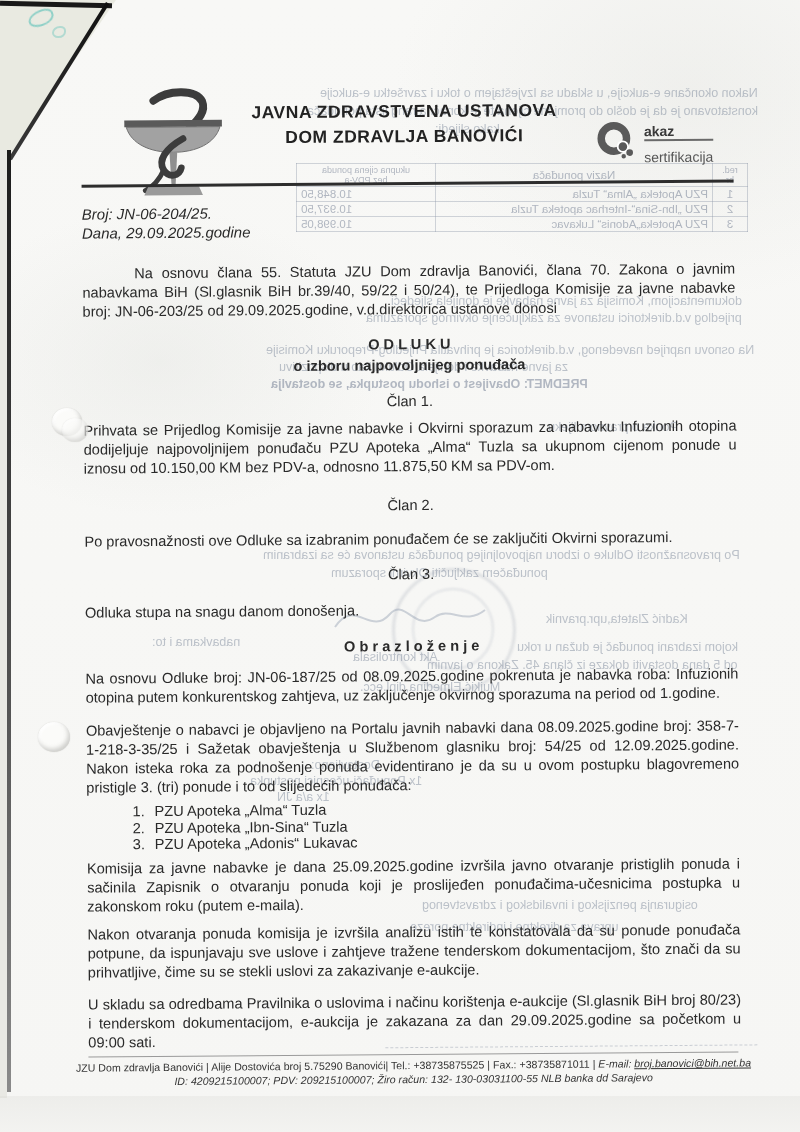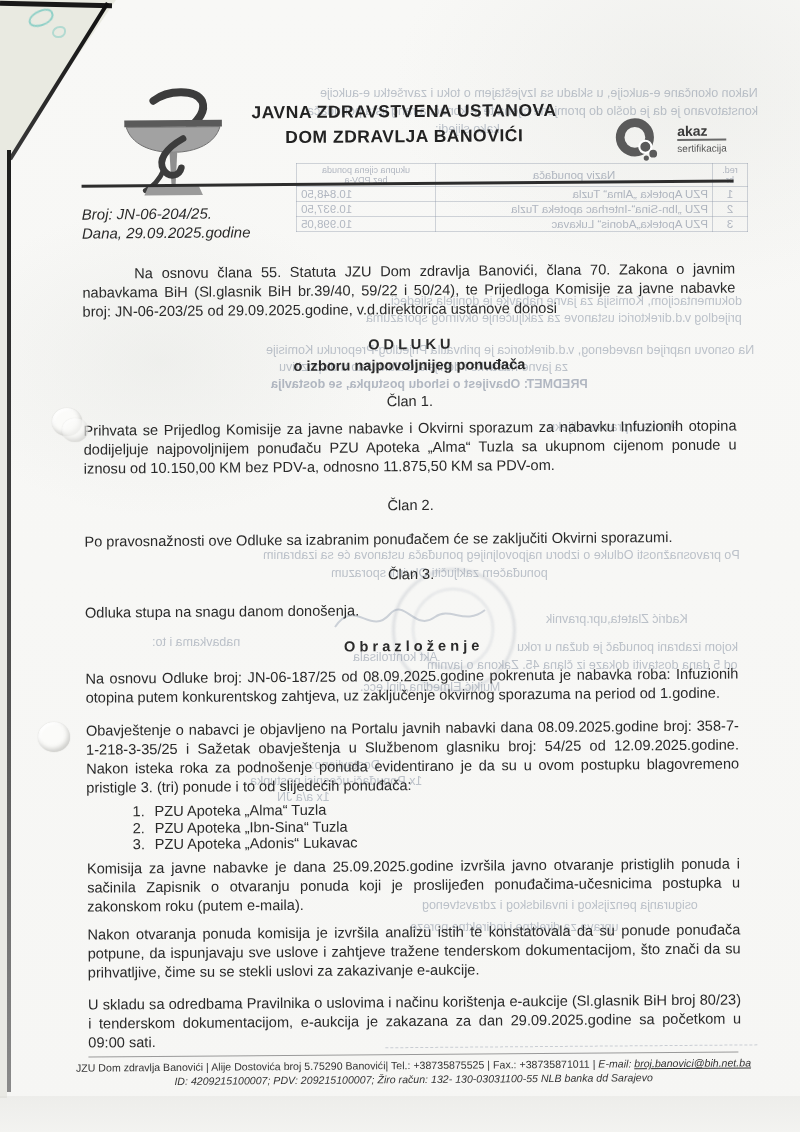--- a/index.html
+++ b/index.html
@@ -52,24 +52,24 @@
     border:3px solid rgba(135,145,165,.22);filter:blur(1px);}
   .bleed-stamp-inner{position:absolute;left:17px;top:17px;width:78px;height:78px;border-radius:50%;
     border:2px solid rgba(135,145,165,.2);}
   .bleed-sign{position:absolute;left:330px;top:592px;opacity:.35;filter:blur(.6px);}
   
   .tilt{position:absolute;left:0;top:0;width:800px;height:1132px;transform:rotate(-.45deg);transform-origin:420px 620px;}
   
   .logo-hygieia{position:absolute;left:118px;top:86px;}
   .header-title{position:absolute;left:180px;top:99px;width:456px;text-align:center;
     font-weight:bold;font-size:17.5px;letter-spacing:.5px;line-height:25px;color:#222;}
-  .logo-akaz{position:absolute;left:617px;top:118px;width:118px;display:flex;align-items:flex-start;gap:12px;}
+  .logo-akaz{position:absolute;left:599px;top:118px;width:118px;display:flex;align-items:flex-start;gap:4px;}
   .akaz-text{padding-top:8px;}
   .akaz-name{font-weight:bold;font-size:14px;color:#3a3a3a;border-bottom:2px solid #6a6a6a;line-height:15px;}
-  .akaz-sub{font-size:10px;color:#555;margin-top:2px;}
+  .akaz-sub{font-size:14px;color:#555;margin-top:8px;}
   .header-rule{position:absolute;left:85px;top:182px;width:652px;height:3px;background:#2d2d2d;}
   
   .content{position:absolute;left:85px;top:202px;width:653px;font-size:14.6px;line-height:19px;color:#2a2a2a;}
   .meta{font-style:italic;font-size:15px;}
   .p{text-align:justify;margin:0;}
   .indent{text-indent:52px;}
   .h-center{text-align:center;margin:0;}
   .bold{font-weight:bold;}
   .mt22{margin-top:22px}.mt16{margin-top:16px}.mt2{margin-top:2px}.mt17{margin-top:17px}
   .mt8{margin-top:8px}.mt20{margin-top:20px}.mt15{margin-top:15px}.mt11{margin-top:11px}

